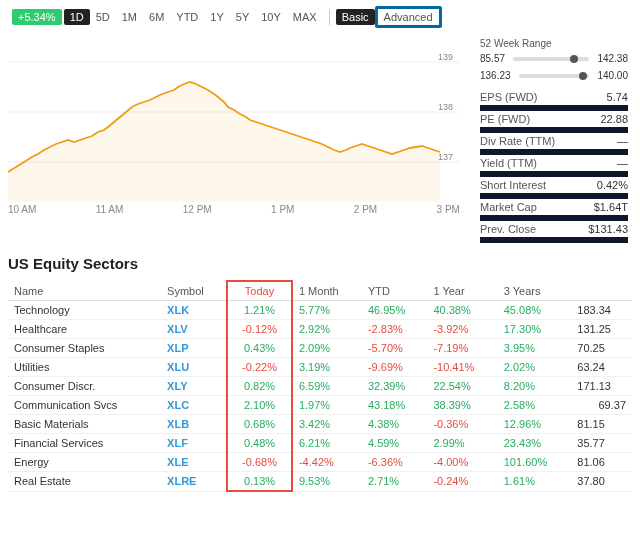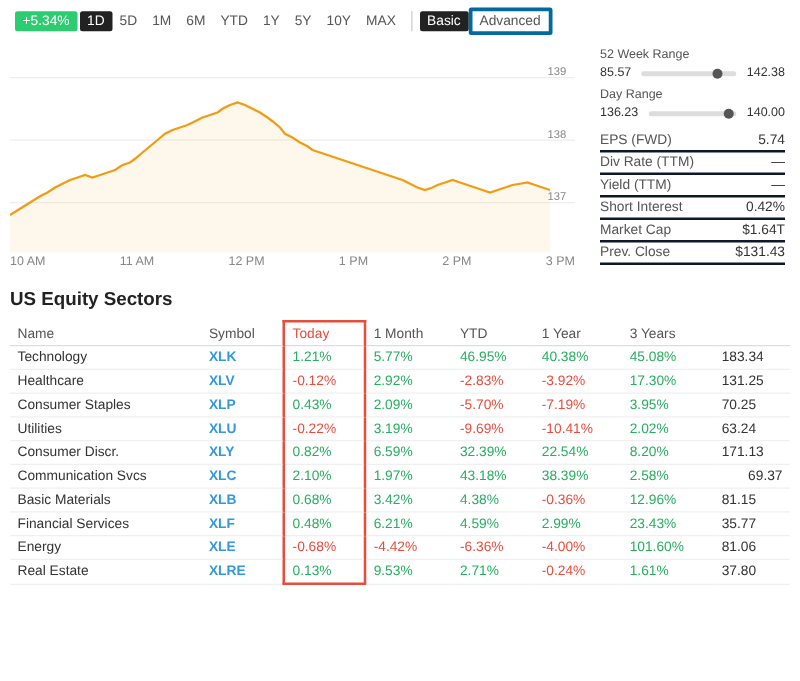--- a/index.html
+++ b/index.html
@@ -33,21 +33,21 @@
     .chart-area {
       flex: 0 0 460px; padding: 0 8px 8px 8px; position: relative;
     }
 
     
     .right-panel {
       flex: 1; padding: 4px 12px; font-size: 11px;
     }
     .stat-row {
       display: flex; justify-content: space-between; padding: 2px 0;
-      border-bottom: 2px solid #0f172a;
+      border-bottom: 6px solid #0f172a;
     }
     .stat-label { color: #555; }
     .stat-value { color: #333; font-weight: normal; text-align: right; }
     .range-row { display: flex; align-items: center; gap: 4px; padding: 2px 0; margin-bottom: 2px; }
     .range-slider { flex: 1; height: 4px; background: #ddd; border-radius: 2px; position: relative; margin: 0 4px; }
     .range-dot { position: absolute; width: 8px; height: 8px; background: #555; border-radius: 50%; top: -2px; }
     .range-val { color: #333; font-size: 10px; }
 
     
     .chart-svg { width: 452px; height: 170px; display: block; }
@@ -57,21 +57,21 @@
 
     
     .sector-section { padding: 8px 8px 8px 8px; }
     .section-title { font-size: 15px; font-weight: bold; color: #222; margin-bottom: 8px; }
     table { width: 100%; border-collapse: collapse; font-size: 11px; }
     th { text-align: left; padding: 3px 6px; color: #555; font-weight: normal; border-bottom: 1px solid #ddd; }
     td { padding: 3px 6px; border-bottom: 1px solid #f0f0f0; }
     .pos { color: #27ae60; }
     .neg { color: #e74c3c; }
     .symbol { color: #3498db; font-weight: bold; cursor: pointer; }
-    .today-cell { border-left: 2px solid #e74c3c; border-right: 2px solid #e74c3c; }
+    .today-cell { border-left: 2px solid #e74c3c; border-right: 2px solid #e74c3c; text-align: center; }
     thead .today-cell { border-top: 2px solid #e74c3c; }
     tbody tr:last-child .today-cell { border-bottom: 2px solid #e74c3c; }
   </style>
 </head>
 <body>
 
 <div class="time-range-bar">
   <span class="percent-badge">+5.34%</span>
   <div id="time-buttons"><button class="time-btn active">1D</button><button class="time-btn">5D</button><button class="time-btn">1M</button><button class="time-btn">6M</button><button class="time-btn">YTD</button><button class="time-btn">1Y</button><button class="time-btn">5Y</button><button class="time-btn">10Y</button><button class="time-btn">MAX</button></div>
   <div class="chart-type-separator"></div>
@@ -261,32 +261,35 @@
 
     <div style="font-size:10px;color:#555;padding:2px 0;">52 Week Range</div>
     <div class="range-row">
       <span class="range-val">85.57</span>
       <div class="range-slider">
         <div class="range-dot" style="left:75%;"></div>
       </div>
       <span class="range-val">142.38</span>
     </div>
 
-    <div style="font-size:10px;color:#555;padding:2px 0;">Day Range</div>
     <div class="range-row">
       <span class="range-val">136.23</span>
       <div class="range-slider">
         <div class="range-dot" style="left:85%;"></div>
       </div>
       <span class="range-val">140.00</span>
     </div>
     <div style="height:4px;"></div>
     <div class="stat-row">
       <span class="stat-label">EPS (FWD)</span>
       <span class="stat-value">5.74</span>
+    </div>
+    <div class="stat-row">
+      <span class="stat-label">PE (FWD)</span>
+      <span class="stat-value">22.88</span>
     </div>
     <div class="stat-row">
       <span class="stat-label">Div Rate (TTM)</span>
       <span class="stat-value">—</span>
     </div>
     <div class="stat-row">
       <span class="stat-label">Yield (TTM)</span>
       <span class="stat-value">—</span>
     </div>
     <div class="stat-row">

